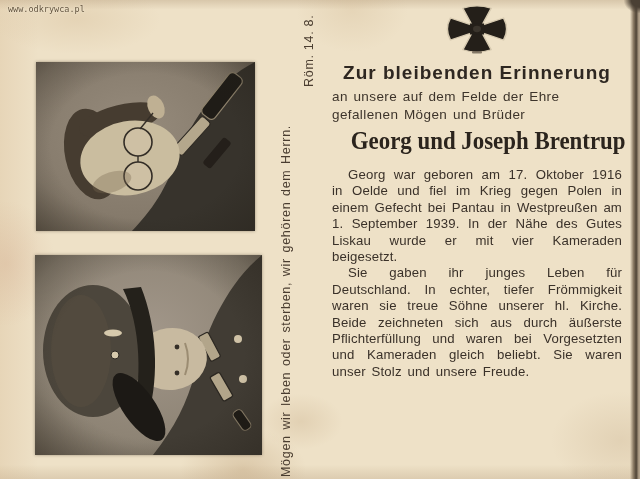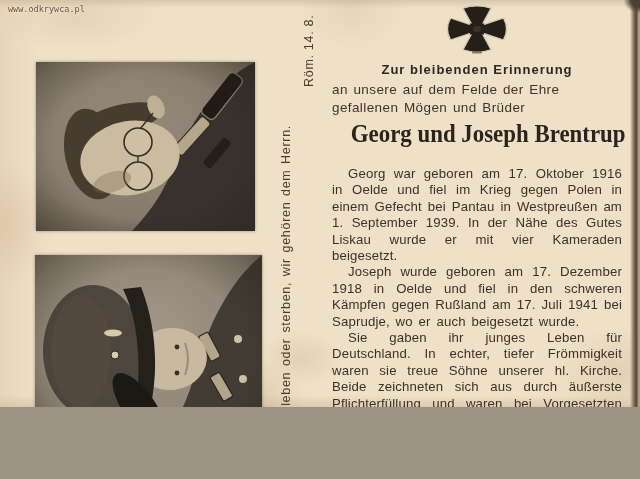--- a/index.html
+++ b/index.html
@@ -1,17 +1,17 @@
 <!DOCTYPE html>
 <html><head>
 <meta charset="utf-8">
 <style>
   html,body{margin:0;padding:0;background:#9b9184;}
   .scan{
-    position:relative; width:640px; height:407px; overflow:hidden;
+    position:relative; width:640px; height:479px; overflow:hidden;
     background:#eee1c7;
     font-family:"Liberation Sans", sans-serif;
     color:#3a3129;
   }
   
   .paper-texture{
     position:absolute; inset:0; pointer-events:none;
     background:
       radial-gradient(90px 60px at 38% 98%, rgba(176,142,100,0.30), rgba(176,142,100,0) 70%),
       radial-gradient(70px 90px at 1% 55%, rgba(205,160,130,0.28), rgba(205,160,130,0) 70%),
@@ -62,40 +62,40 @@
   }
 
   
   .right-page{
     position:absolute; left:332px; top:0; width:290px; height:479px;
   }
   .cross-wrap{ width:62px; height:50px; margin:5px auto 0; }
   .cross-wrap svg{ display:block; }
   .memorial-heading{
     margin-top:7px; text-align:center;
-    font-size:13px; font-weight:bold; letter-spacing:1px;
+    font-size:19px; font-weight:bold; letter-spacing:1px;
     color:#2e2721;
   }
   .subheading{
     text-align:left; font-size:13.5px; line-height:18px;
     letter-spacing:0.4px; word-spacing:1.5px; color:#3d342b;
   }
   .subheading.first{ margin-top:4px; }
   .names-title{
     margin-top:2px; text-align:center; white-space:nowrap;
     font-family:"Liberation Serif", serif;
     font-size:26px; font-weight:bold; color:#2b241d;
   }
   .names-title span{ display:inline-block; transform:scaleX(0.88); transform-origin:center; letter-spacing:0px; }
   .body-par{
     margin:0; text-align:justify; text-indent:16px;
     font-size:13.2px; line-height:16.4px;
     letter-spacing:0.15px; word-spacing:2px; color:#3a3129;
   }
-  .body-par.first{ margin-top:17px; }
+  .body-par.first{ margin-top:11px; }
   .closing-line{
     margin-top:4px; text-align:justify; text-align-last:justify;
     font-size:13.2px; line-height:16.4px; letter-spacing:0.3px;
     color:#3a3129;
   }
 </style>
 </head>
 <body>
 
 <div class="scan">
@@ -204,20 +204,19 @@
       </svg>
     </div>
 
     <div class="memorial-heading">Zur bleibenden Erinnerung</div>
     <div class="subheading first">an unsere auf dem Felde der Ehre</div>
     <div class="subheading">gefallenen Mögen und Brüder</div>
 
     <div class="names-title"><span>Georg und Joseph Brentrup</span></div>
 
     <p class="body-par first">Georg war geboren am 17. Oktober 1916 in Oelde und fiel im Krieg gegen Polen in einem Gefecht bei Pantau in Westpreußen am 1. September 1939. In der Nähe des Gutes Liskau wurde er mit vier Kameraden beigesetzt.</p>
-    <p class="body-par">Joseph wurde geboren am 17. Dezember 1918 in Oelde und fiel in den schweren Kämpfen gegen Rußland am 17. Juli 1941 bei Saprudje, wo er auch beigesetzt wurde.</p>
     <p class="body-par">Sie gaben ihr junges Leben für Deutschland. In echter, tiefer Frömmigkeit waren sie treue Söhne unserer hl. Kirche. Beide zeichneten sich aus durch äußerste Pflichterfüllung und waren bei Vorgesetzten und Kameraden gleich beliebt. Sie waren unser Stolz und unsere Freude.</p>
 
   </div>
 
   <div class="scan-edge-right"></div>
   <div class="scan-edge-corner"></div>
 </div>
 
 </body></html>

